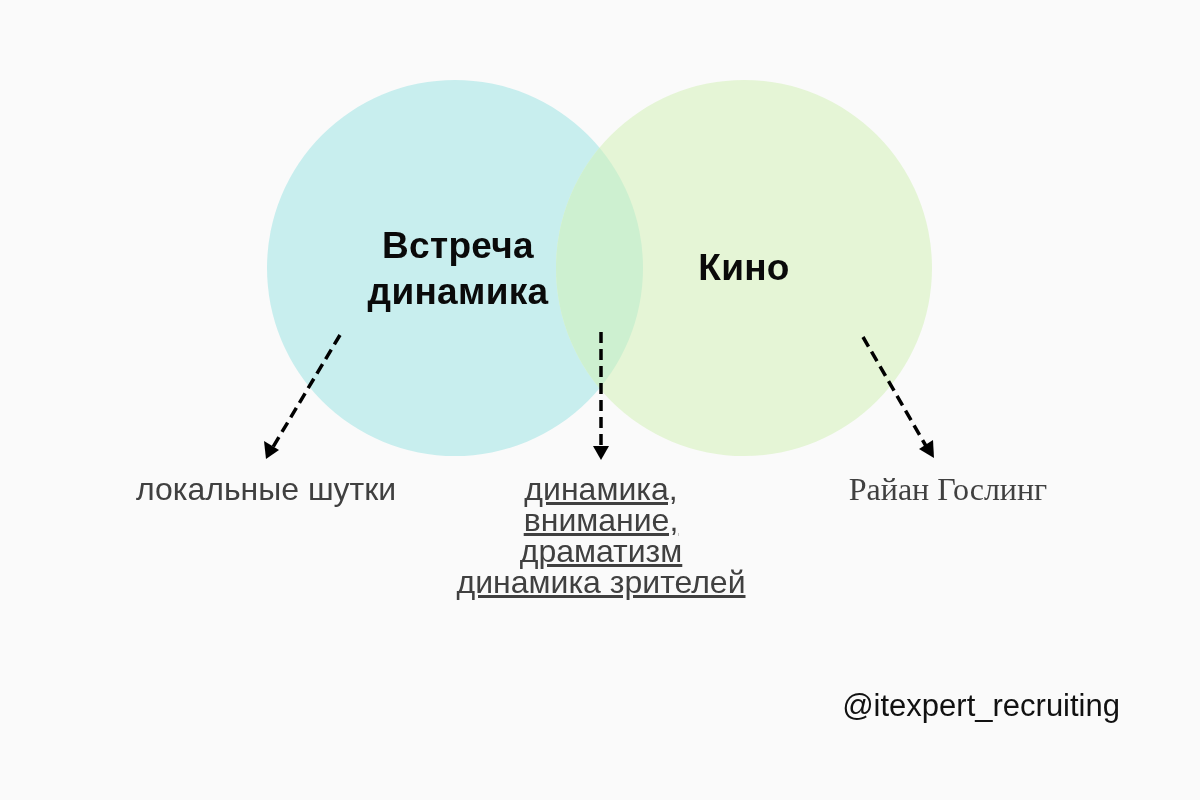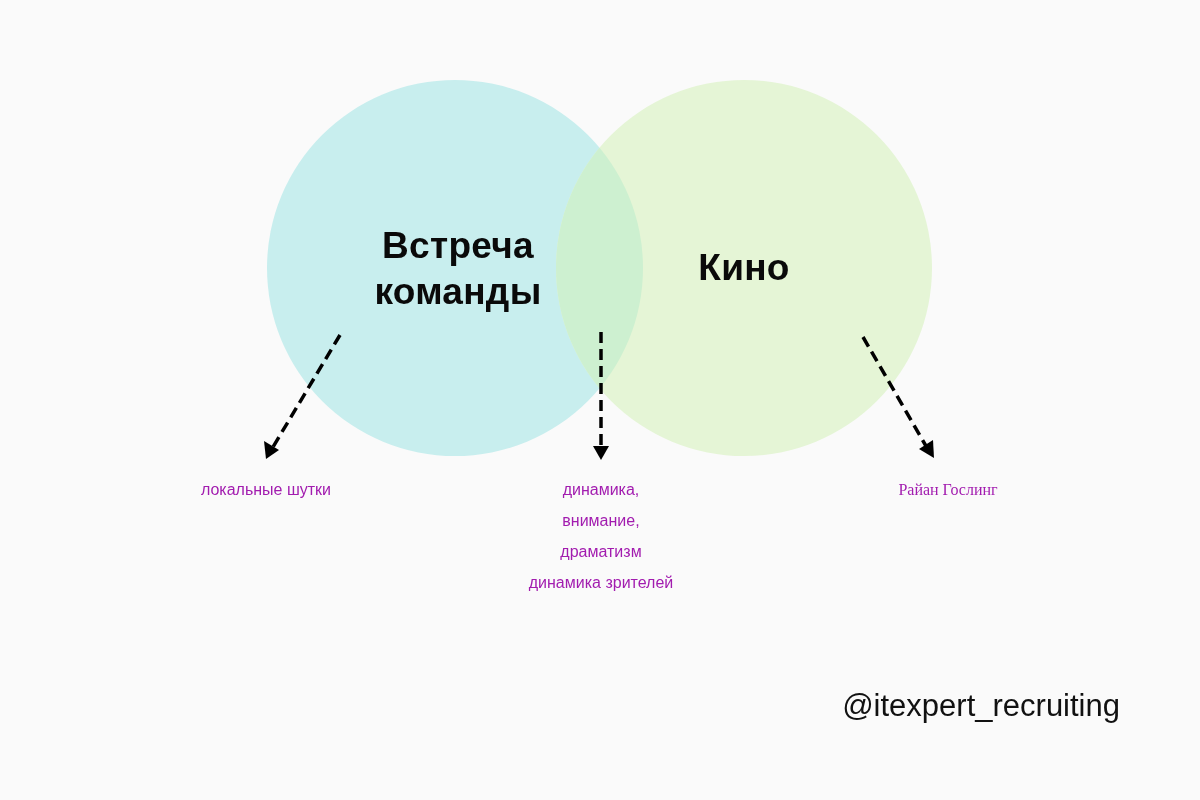--- a/index.html
+++ b/index.html
@@ -8,41 +8,41 @@
       background: #fafafa;
       position: relative;
       overflow: hidden;
       font-family: "DejaVu Sans", "Liberation Sans", sans-serif;
       color: #111111;
     }
     svg.diagram { position: absolute; left: 0; top: 0; }
     .label {
       position: absolute;
       font-family: "Liberation Sans", "DejaVu Sans", sans-serif;
-      font-size: 16px;
+      font-size: 32px;
       line-height: 31px;
-      color: #a21caf;
+      color: #404040;
       text-align: center;
       white-space: nowrap;
     }
     .heading {
       position: absolute;
       font-family: "Liberation Sans", "DejaVu Sans", sans-serif;
       font-weight: bold;
       font-size: 37px;
       line-height: 46px;
       color: #0a0a0a;
       text-align: center;
       white-space: nowrap;
       letter-spacing: 0.3px;
     }
     #heading-left { left: 360px; top: 223px; width: 196px; }
     #heading-right { left: 680px; top: 245px; width: 128px; }
     #label-left { left: 120px; top: 474px; width: 292px; }
-    #label-middle { left: 440px; top: 474px; width: 322px; }
+    #label-middle { left: 440px; top: 474px; width: 322px; text-decoration: underline; }
     #label-right { left: 820px; top: 474px; width: 256px; font-family: Liberation Serif, serif; }
     #watermark {
       position: absolute;
       right: 80px; top: 688px;
       font-family: "Liberation Sans", "DejaVu Sans", sans-serif;
       font-size: 31px;
       color: #111111;
       white-space: nowrap;
     }
     .line { display: block; }
@@ -71,21 +71,21 @@
   </g>
 
   <g>
     <line x1="863" y1="337" x2="926" y2="446" stroke="#000" stroke-width="3.5" stroke-dasharray="11,6"></line>
     <polygon points="934,458 919,449 933,440" fill="#000"></polygon>
   </g>
 </svg>
 
 <div id="heading-left" class="heading">
   <span class="line">Встреча</span>
-  <span class="line">команды</span>
+  <span class="line">динамика</span>
 </div>
 
 <div id="heading-right" class="heading">
   <span class="line">Кино</span>
 </div>
 
 <div id="label-left" class="label">локальные шутки</div>
 
 <div id="label-middle" class="label">
   <span class="line">динамика,</span>

